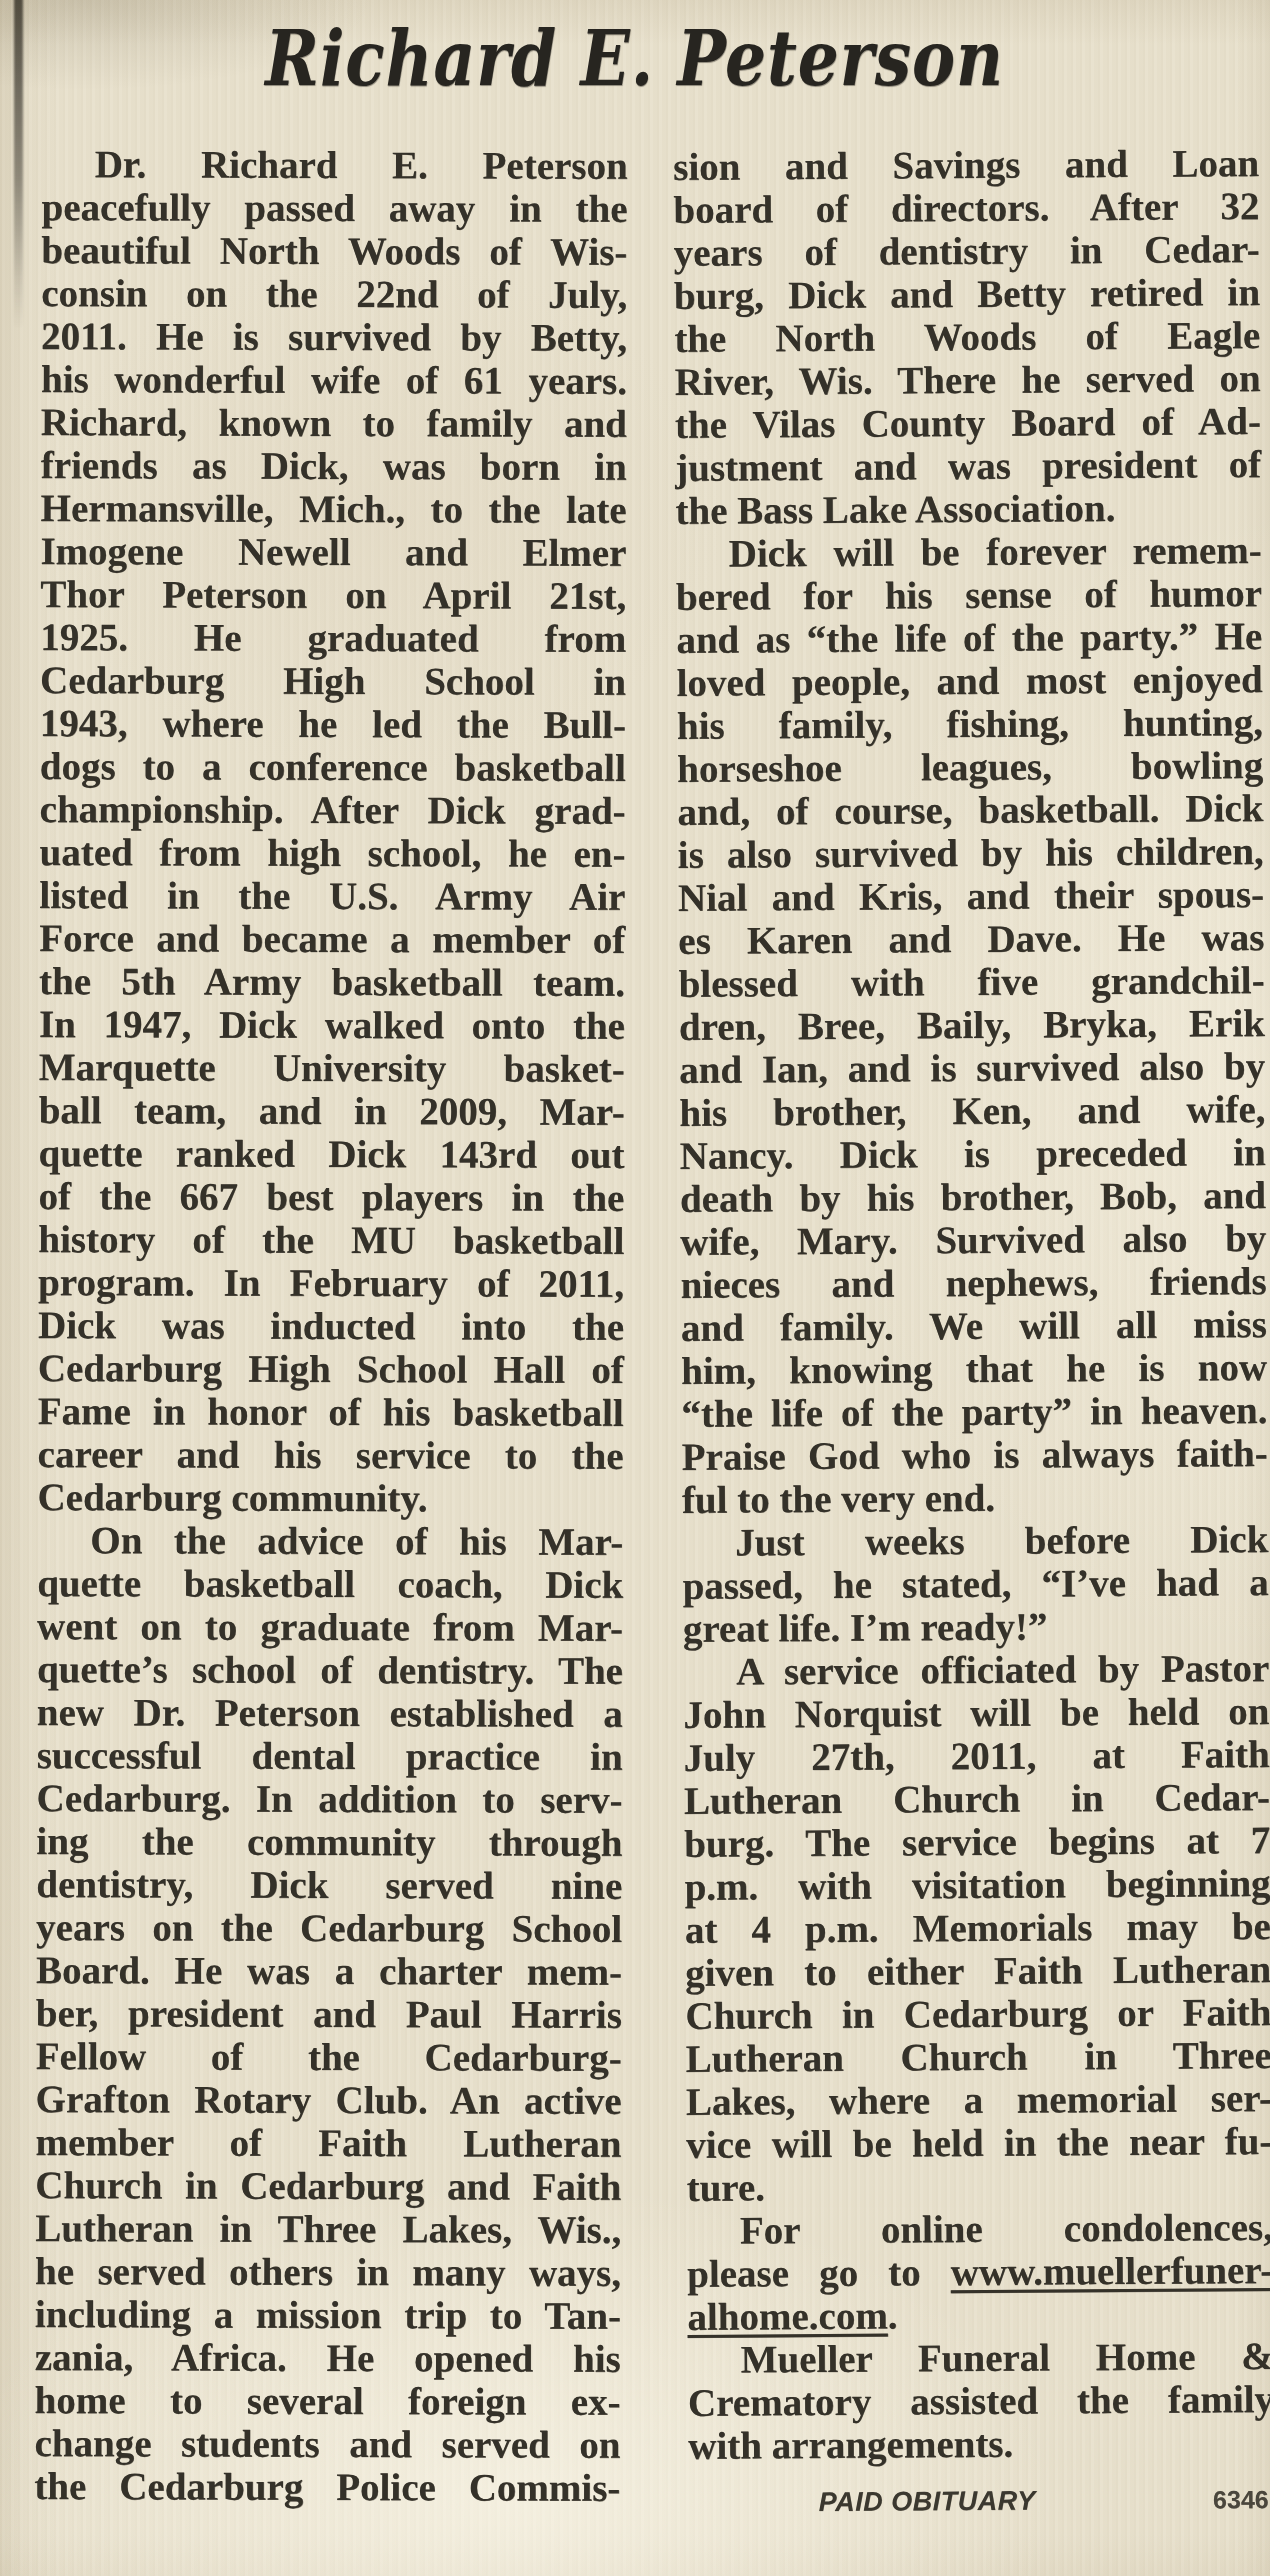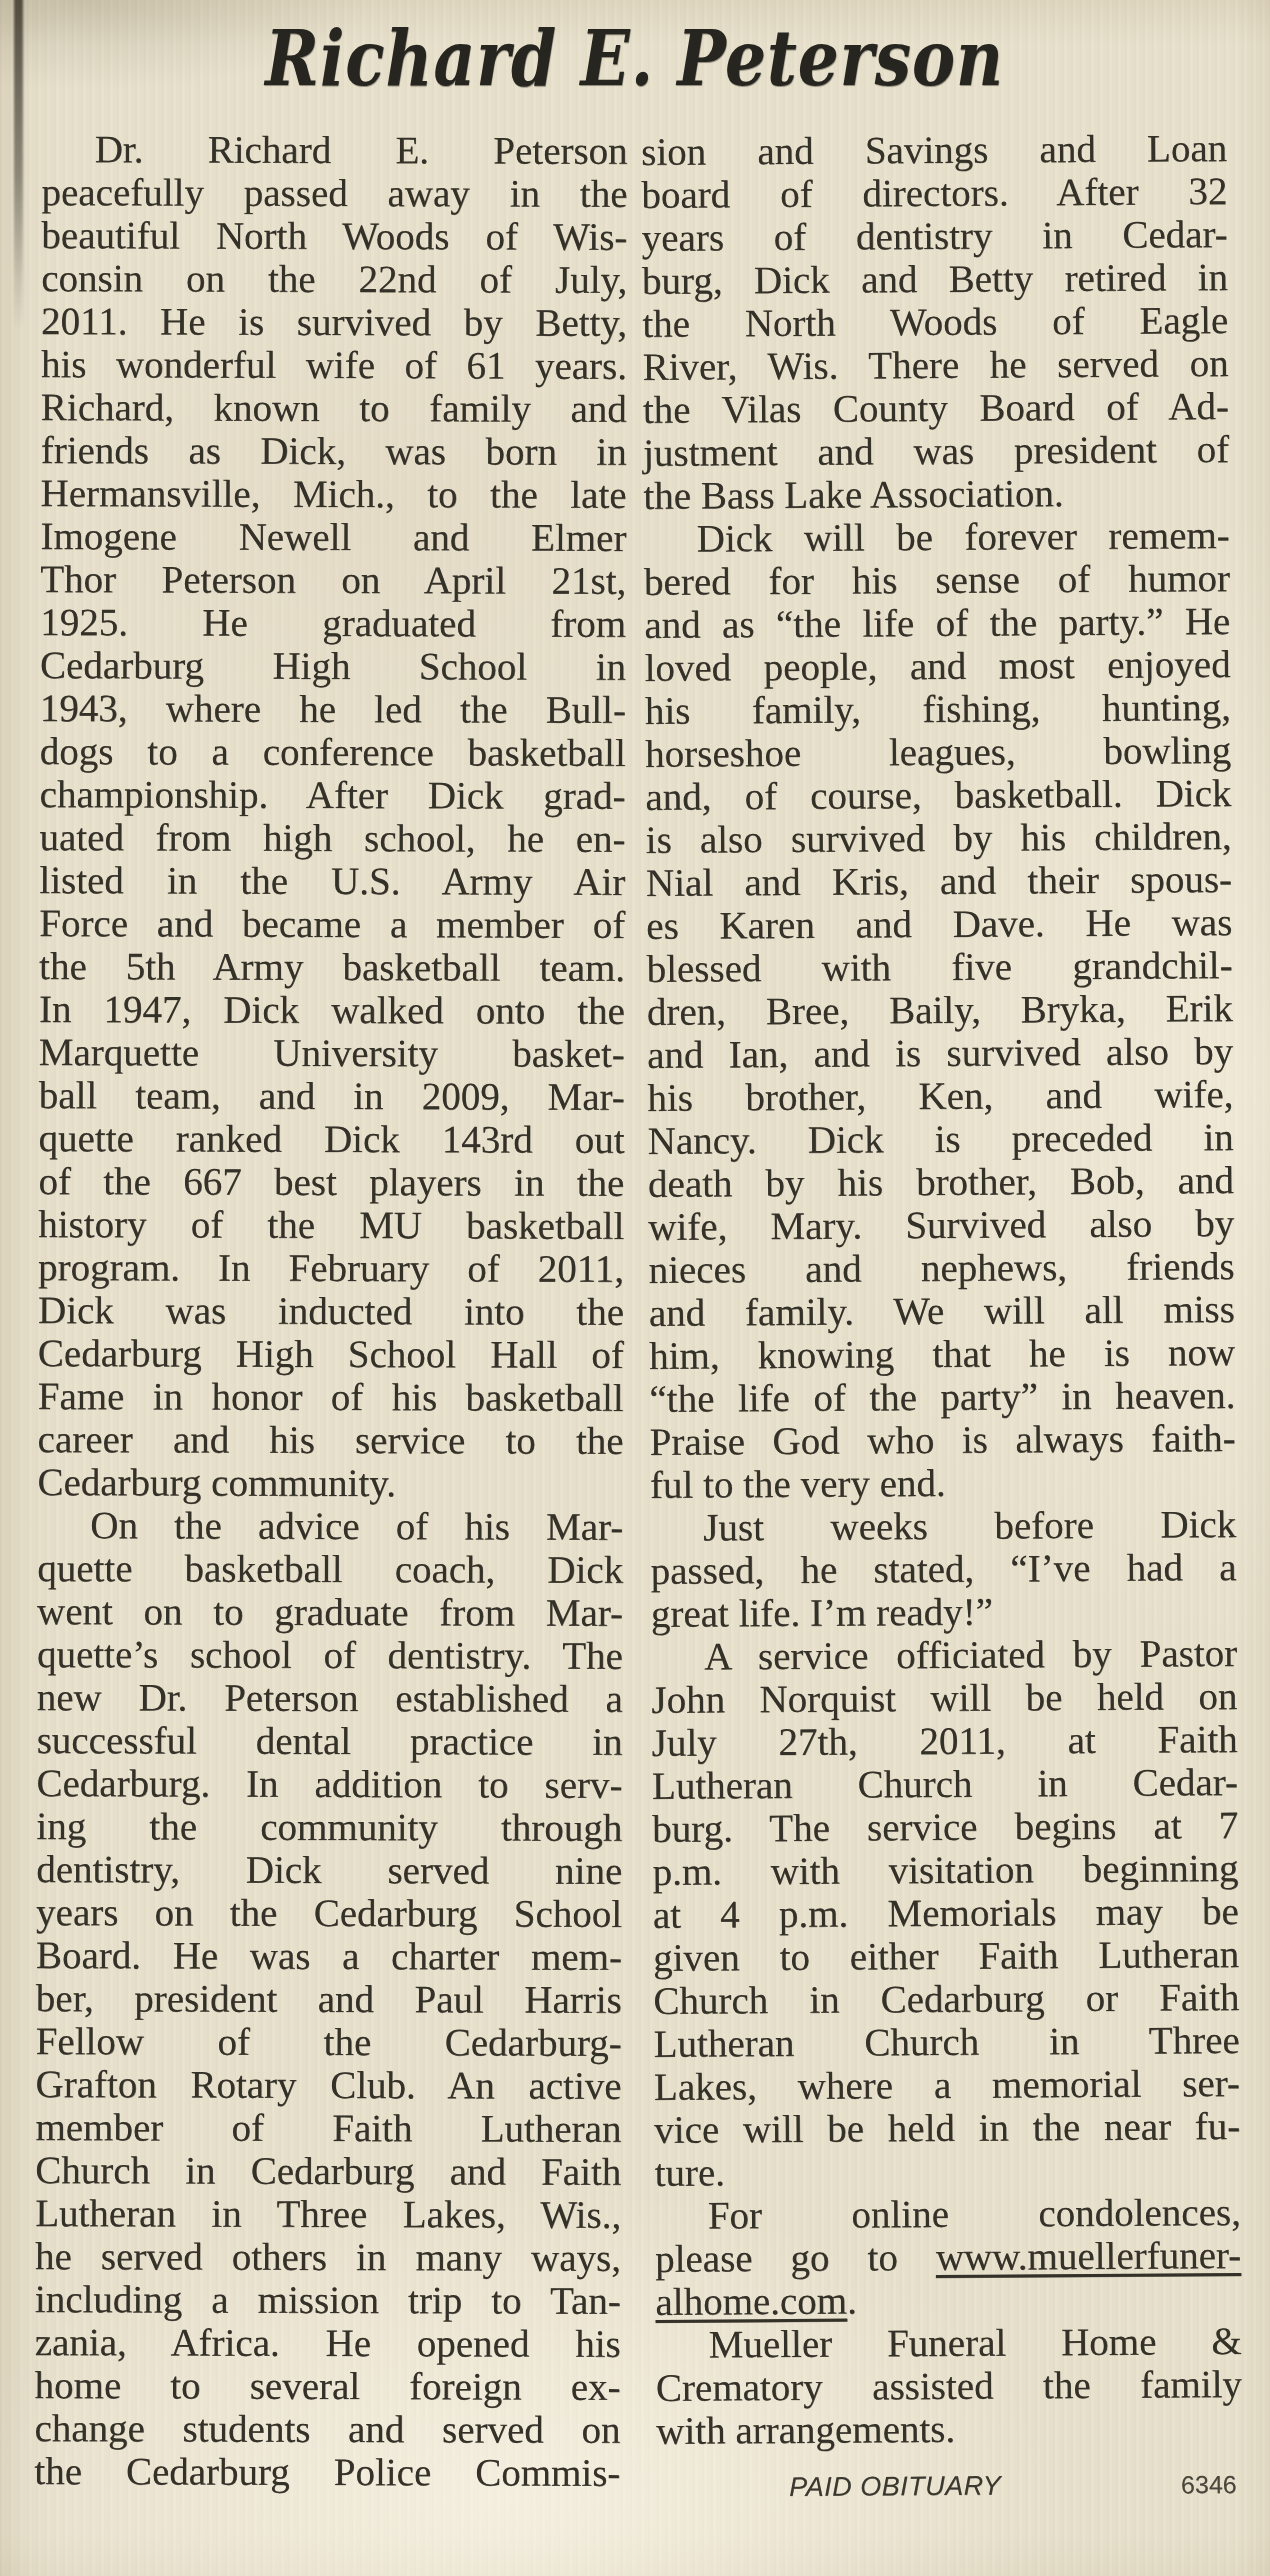--- a/index.html
+++ b/index.html
@@ -39,22 +39,22 @@
     display:inline-block;
     font-family:"DejaVu Serif", serif;
     font-style:italic;font-weight:700;
     font-size:77px;line-height:85px;
     letter-spacing:1px;
     color:#272520;
     transform:scaleX(0.84);transform-origin:50% 50%;
     text-shadow:0.5px 0.5px 0.8px rgba(40,36,28,0.45);
   }
   .columns{
-    position:absolute;top:128px;left:38px;
-    display:flex;gap:17px;
+    position:absolute;top:143px;left:38px;
+    display:flex;gap:49px;font-weight:bold;
   }
   .col{width:586px;}
   .col.left{transform:rotate(0.18deg);}
   .col.right{transform:rotate(-0.38deg);transform-origin:50% 0;}
   .para{margin:0;}
   .line{
     font-size:39px;
     line-height:43px;height:43px;
     text-align:justify;text-align-last:justify;
     white-space:normal;

